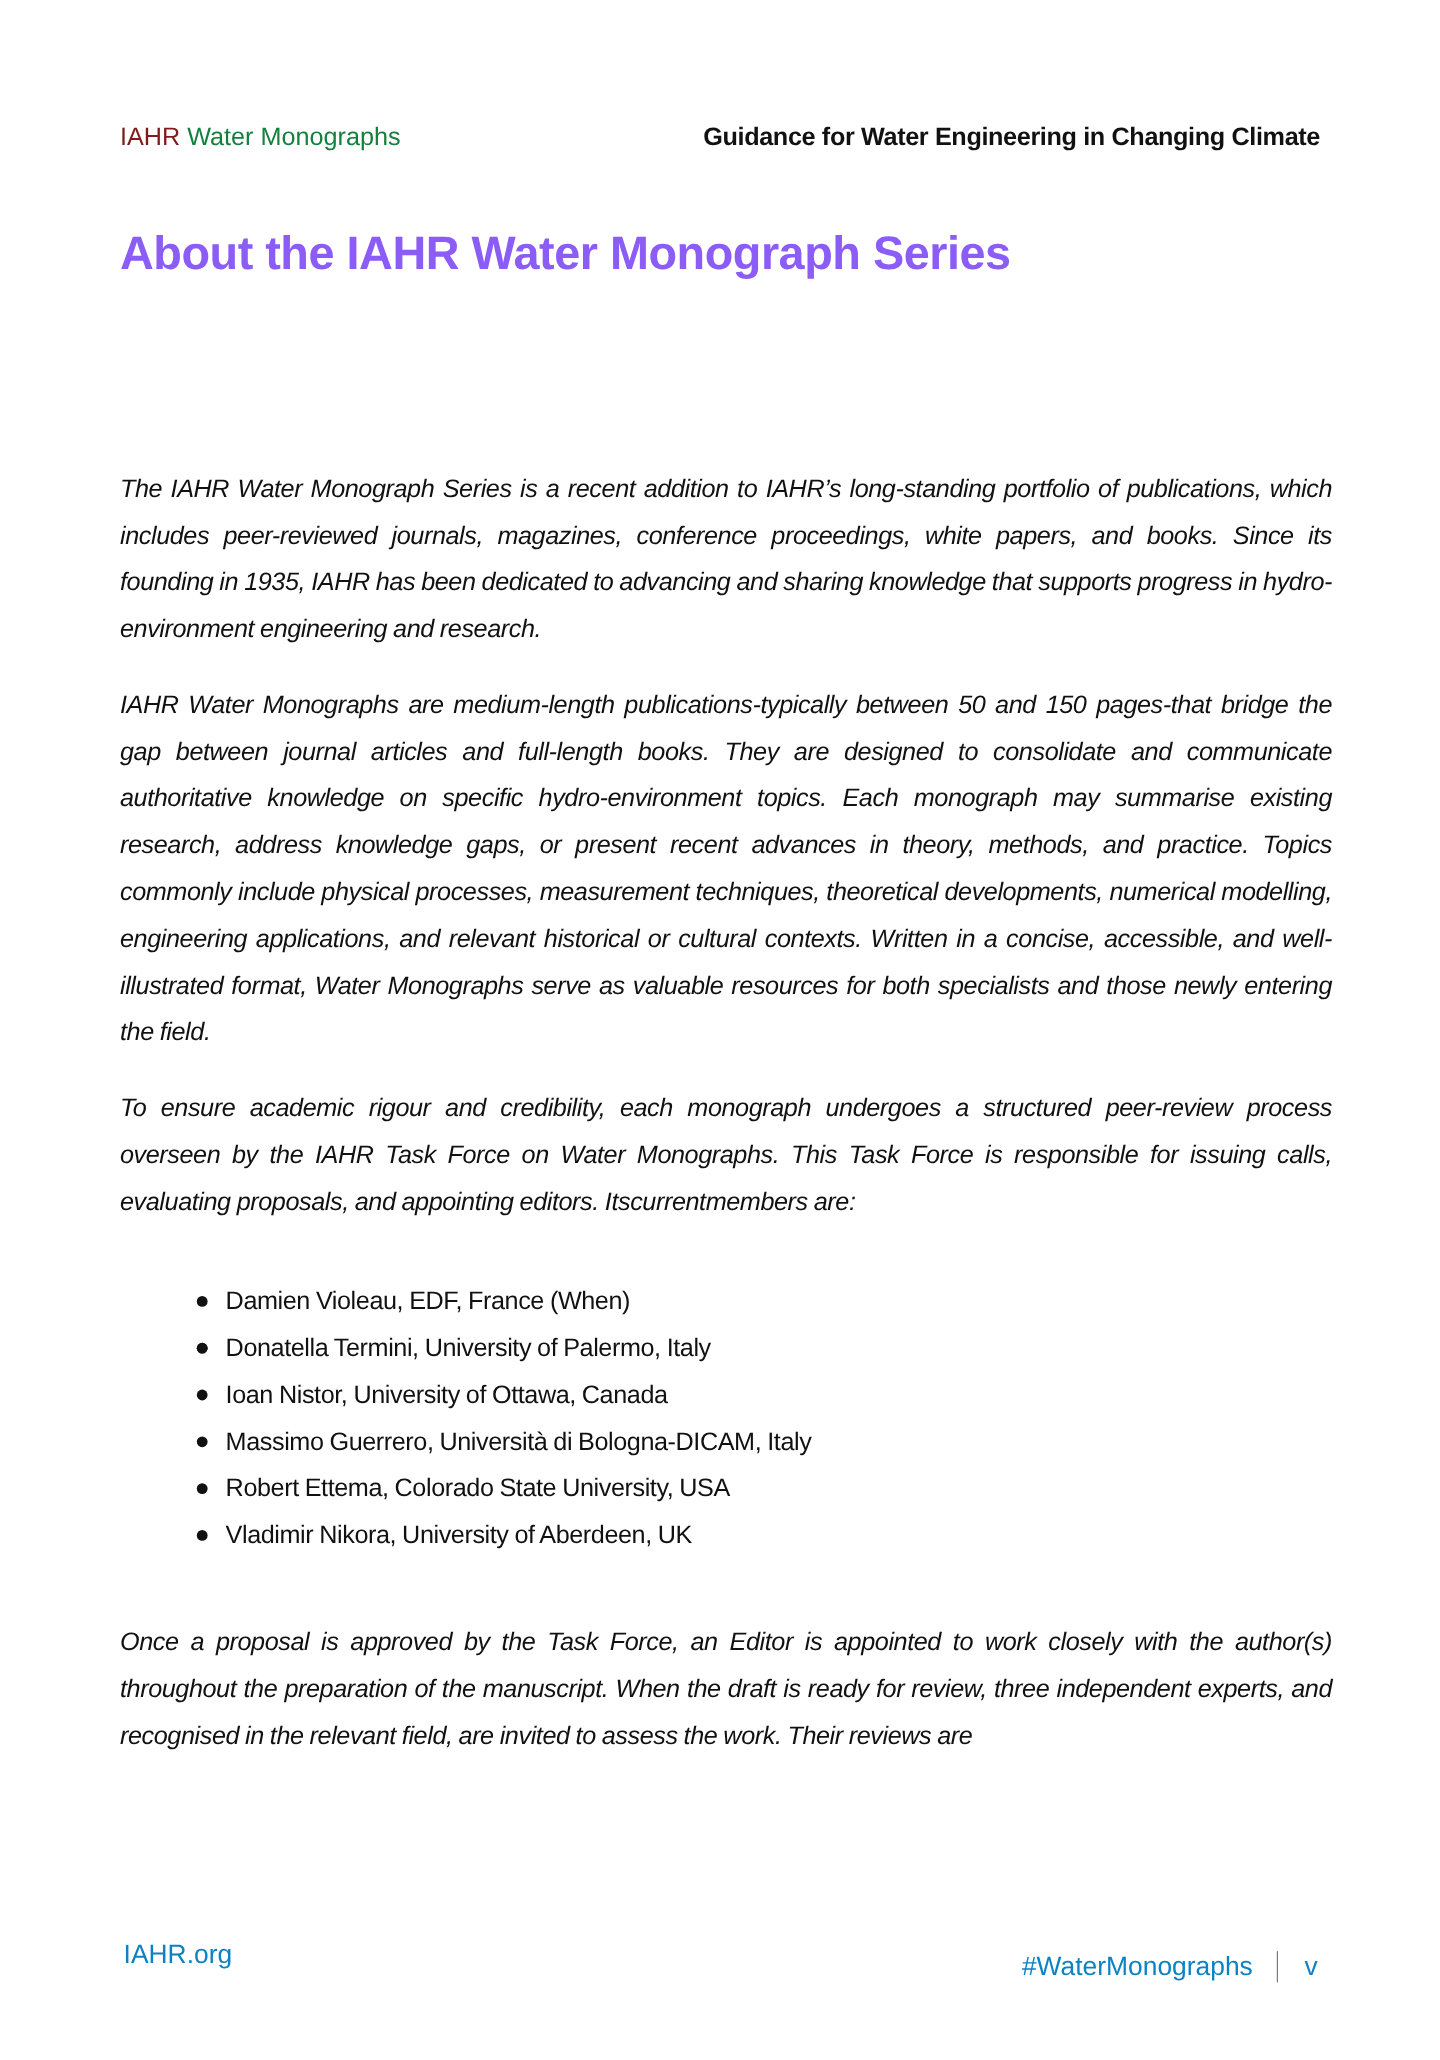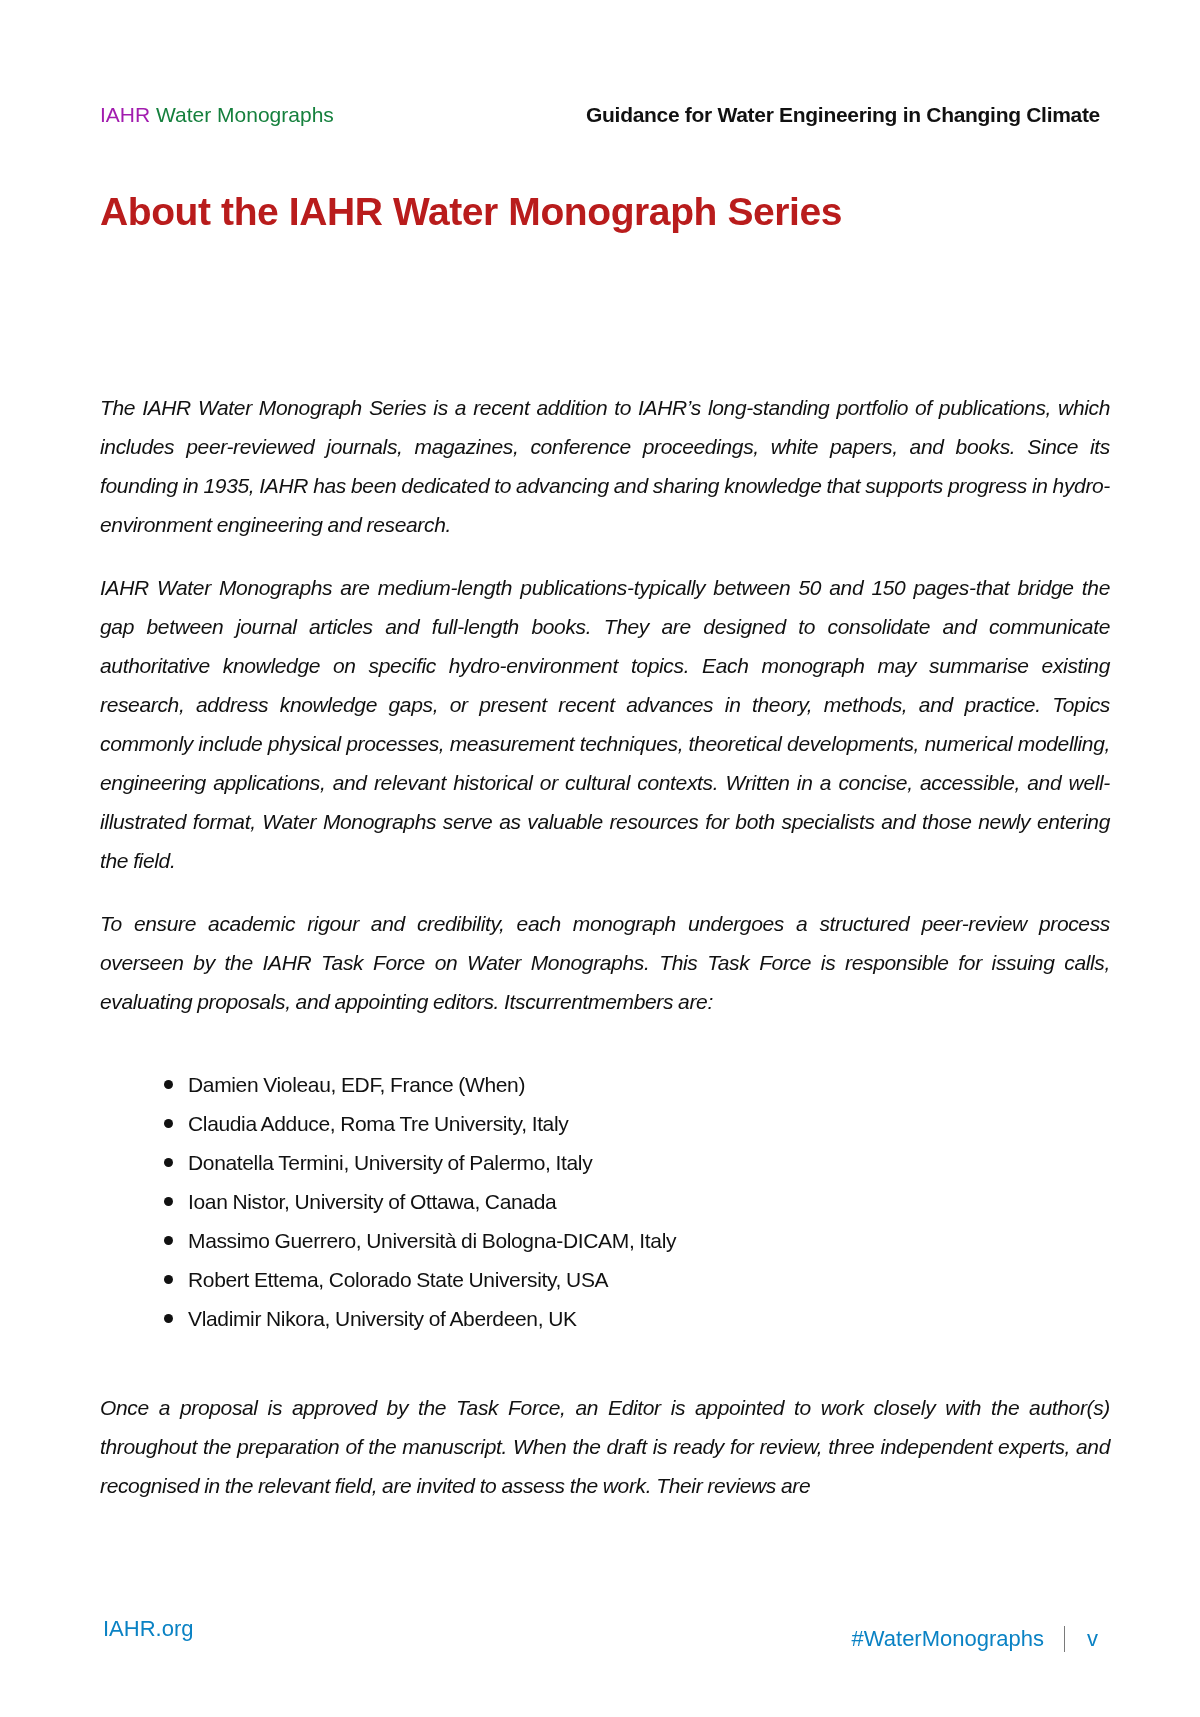--- a/index.html
+++ b/index.html
@@ -25,35 +25,35 @@
       position: absolute;
       left: 100px;
       right: 100px;
       top: 100px;
       height: 30px;
       display: flex;
       justify-content: space-between;
       align-items: center;
       font-size: 21px;
     }
-    .header-left .brand { color: #a21caf; }
+    .header-left .brand { color: #7f1d1d; }
     .header-left .series { color: #15803d; }
     .header-right {
       font-weight: bold;
       color: #111111;
       letter-spacing: -0.3px;
     }
     .page-title {
       position: absolute;
       left: 100px;
       top: 190px;
       margin: 0;
       font-size: 39px;
       font-weight: bold;
-      color: #b91c1c;
+      color: #8b5cf6;
       letter-spacing: -0.4px;
     }
     .body-text {
       position: absolute;
       left: 100px;
       width: 1010px;
       top: 388px;
       font-size: 21px;
       line-height: 39px;
       letter-spacing: -0.35px;
@@ -130,21 +130,21 @@
 
   <h1 class="page-title">About the IAHR Water Monograph Series</h1>
 
   <div class="body-text">
     <p>The IAHR Water Monograph Series is a recent addition to IAHR’s long-standing portfolio of publica­tions, which includes peer-reviewed journals, magazines, conference proceedings, white papers, and books. Since its founding in 1935, IAHR has been dedicated to advancing and sharing knowledge that supports progress in hydro-environment engineering and research.</p>
     <p>IAHR Water Monographs are medium-length publications-typically between 50 and 150 pages-that bridge the gap between journal articles and full-length books. They are designed to consolidate and communicate authoritative knowledge on specific hydro-environment topics. Each monograph may summarise existing research, address knowledge gaps, or present recent advances in theory, meth­ods, and practice. Topics commonly include physical processes, measurement techniques, theoreti­cal developments, numerical modelling, engineering applications, and relevant historical or cultural contexts. Written in a concise, accessible, and well-illustrated format, Water Monographs serve as valuable resources for both specialists and those newly entering the field.</p>
     <p>To ensure academic rigour and credibility, each monograph undergoes a structured peer-review pro­cess overseen by the IAHR Task Force on Water Monographs. This Task Force is responsible for issuing calls, evaluating proposals, and appointing editors. Itscurrentmembers are:</p>
 
     <ul class="member-list">
       <li><span class="bullet"></span><span>Damien Violeau, EDF, France (When)</span></li>
-      <li><span class="bullet"></span><span>Claudia Adduce, Roma Tre University, Italy</span></li>
+      <li><span class="bullet"></span></li>
       <li><span class="bullet"></span><span>Donatella Termini, University of Palermo, Italy</span></li>
       <li><span class="bullet"></span><span>Ioan Nistor, University of Ottawa, Canada</span></li>
       <li><span class="bullet"></span><span>Massimo Guerrero, Università di Bologna-DICAM, Italy</span></li>
       <li><span class="bullet"></span><span>Robert Ettema, Colorado State University, USA</span></li>
       <li><span class="bullet"></span><span>Vladimir Nikora, University of Aberdeen, UK</span></li>
     </ul>
 
     <p>Once a proposal is approved by the Task Force, an Editor is appointed to work closely with the author(s) throughout the preparation of the manuscript. When the draft is ready for review, three inde­pendent experts, and recognised in the relevant field, are invited to assess the work. Their reviews are</p>
   </div>
 

